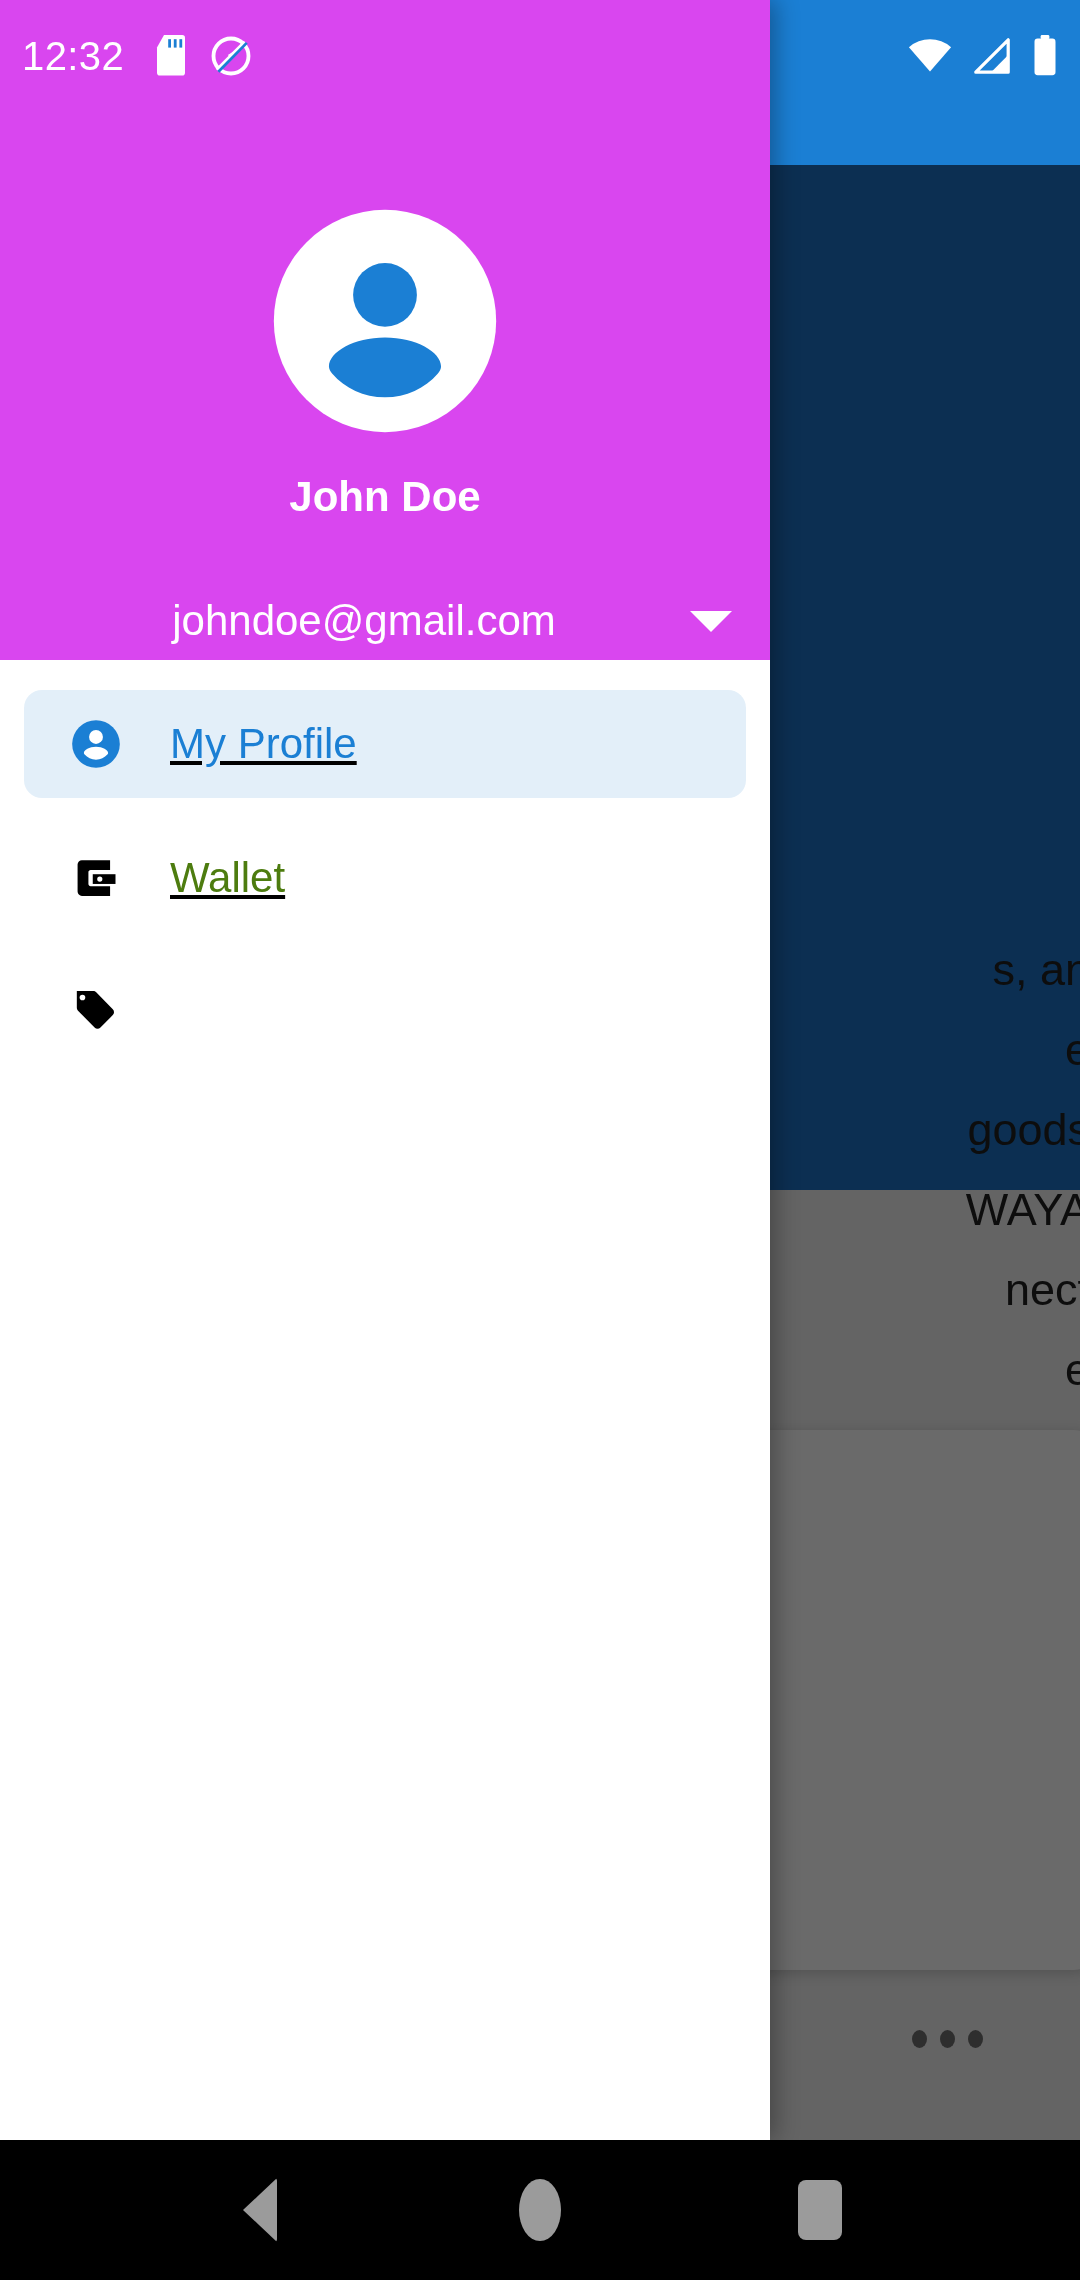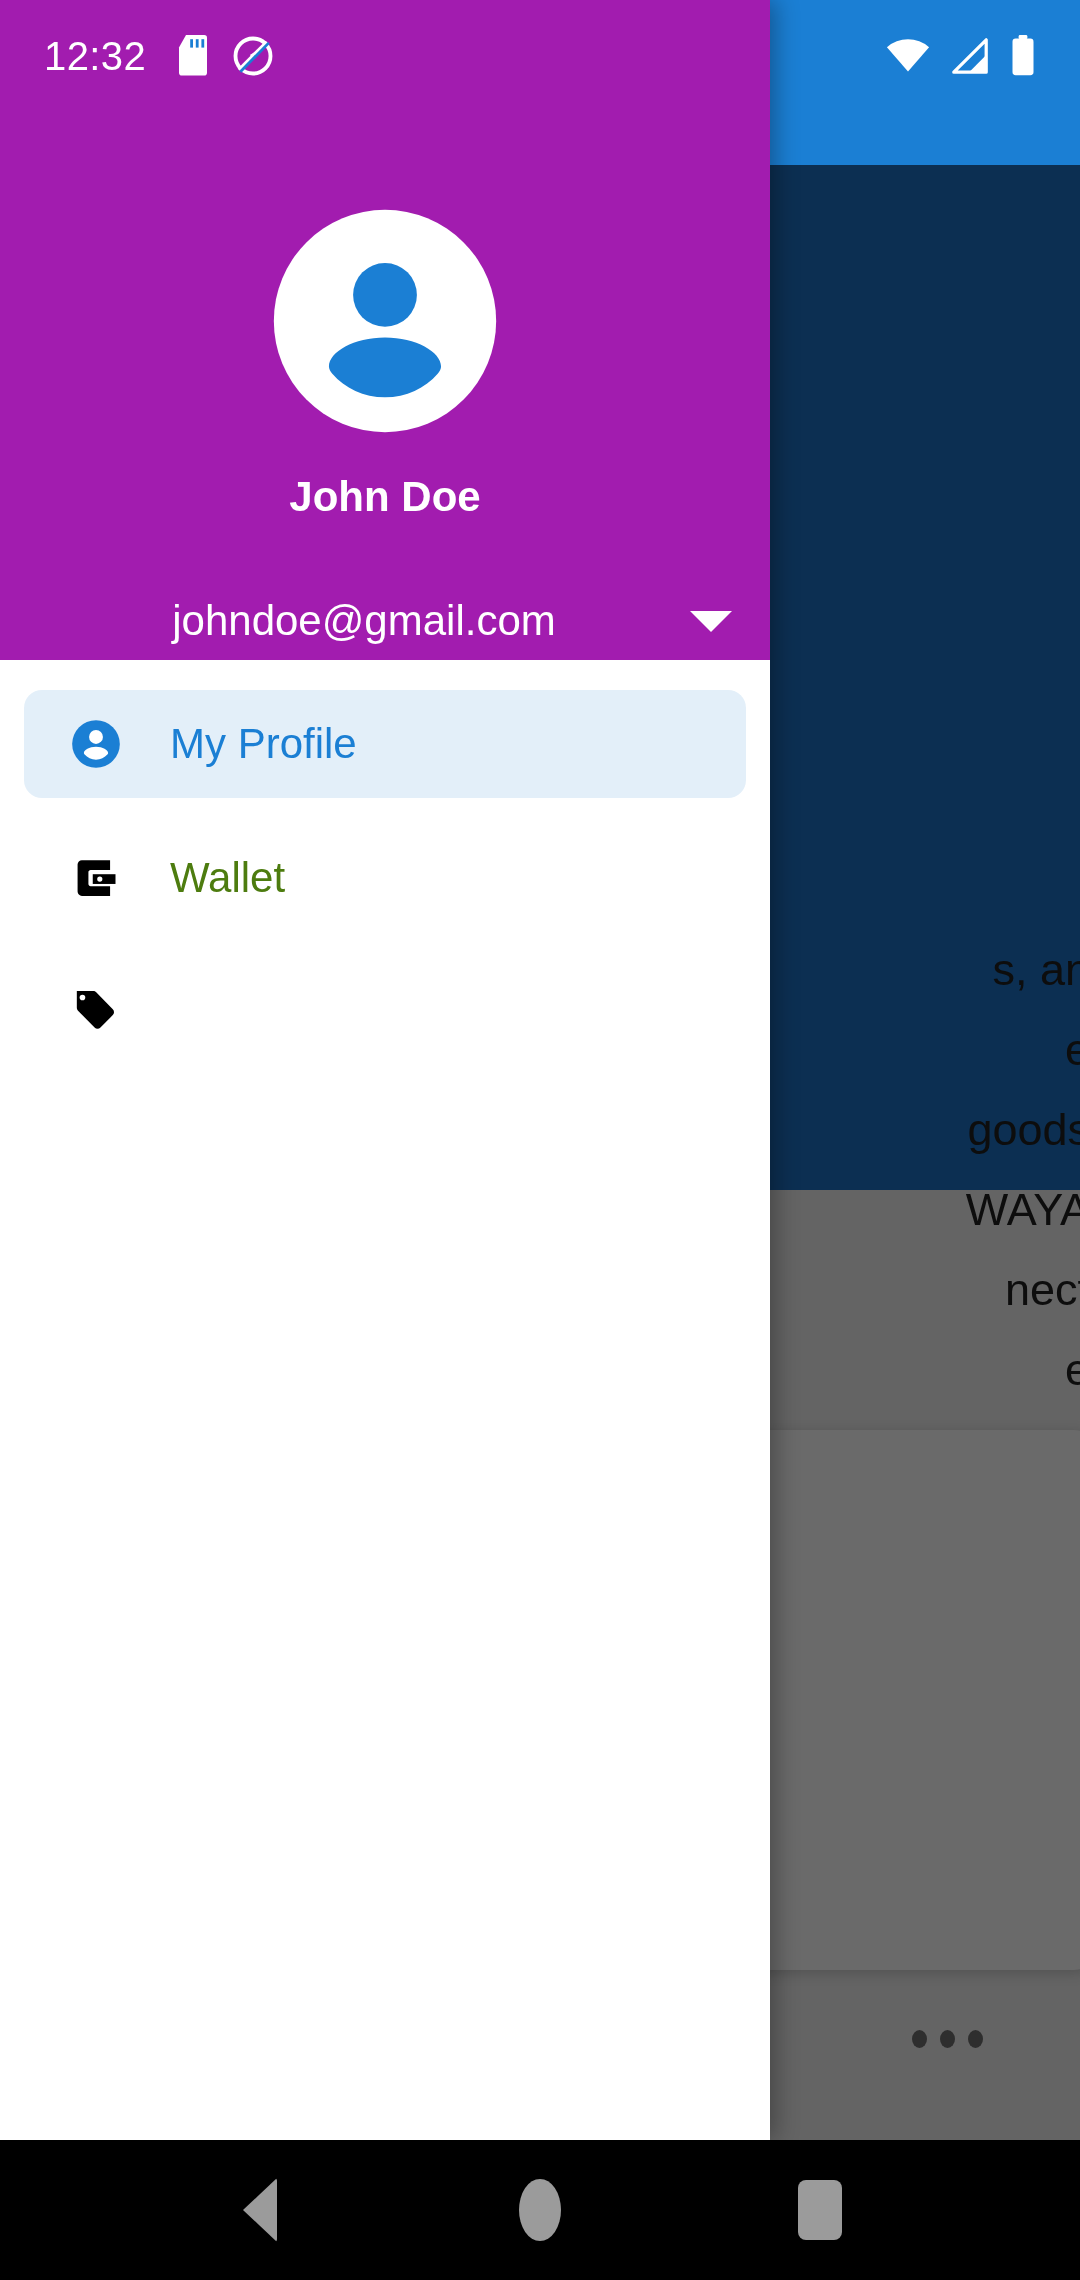--- a/index.html
+++ b/index.html
@@ -68,42 +68,42 @@
     border-radius:50%;
     background:#2e2e2e;
   }
 
   
   .statusbar {
     position:absolute;
     left:0; top:0; right:0; height:112px;
     z-index:40;
     display:flex; align-items:center;
-    padding:0 44px;
+    padding:0 22px;
     color:#ffffff;
   }
   .sb-clock { font-size:40px; letter-spacing:0.4px; }
   .sb-left-icons { display:flex; align-items:center; gap:22px; margin-left:30px; }
   .sb-spacer { flex:1 1 auto; }
   .sb-right-icons { display:flex; align-items:center; gap:20px; }
 
   
   .drawer {
     position:absolute;
     left:0; top:0;
     width:770px; height:2140px;
     background:#ffffff;
     z-index:30;
     box-shadow:6px 0 22px rgba(0,0,0,0.30);
     display:flex; flex-direction:column;
   }
   .drawer-header {
     position:relative;
     height:660px;
-    background:#a21caf;
+    background:#d946ef;
     flex:0 0 auto;
     display:flex; flex-direction:column;
     align-items:center;
   }
   .avatar-wrap {
     margin-top:205px;
   }
   .user-name {
     margin-top:32px;
     color:#ffffff;
@@ -130,20 +130,21 @@
     margin-right:10px;
     border-left:21px solid transparent;
     border-right:21px solid transparent;
     border-top:21px solid #ffffff;
   }
 
   .drawer-body {
     flex:1 1 auto;
     padding-top:30px;
     background:#ffffff;
+    text-decoration:underline;
   }
   .nav-item {
     display:flex; align-items:center;
     height:108px;
     margin:0 24px;
     padding-left:46px;
     border-radius:18px;
   }
   .nav-item.selected { background:#e3eff9; }
   .nav-icon {

